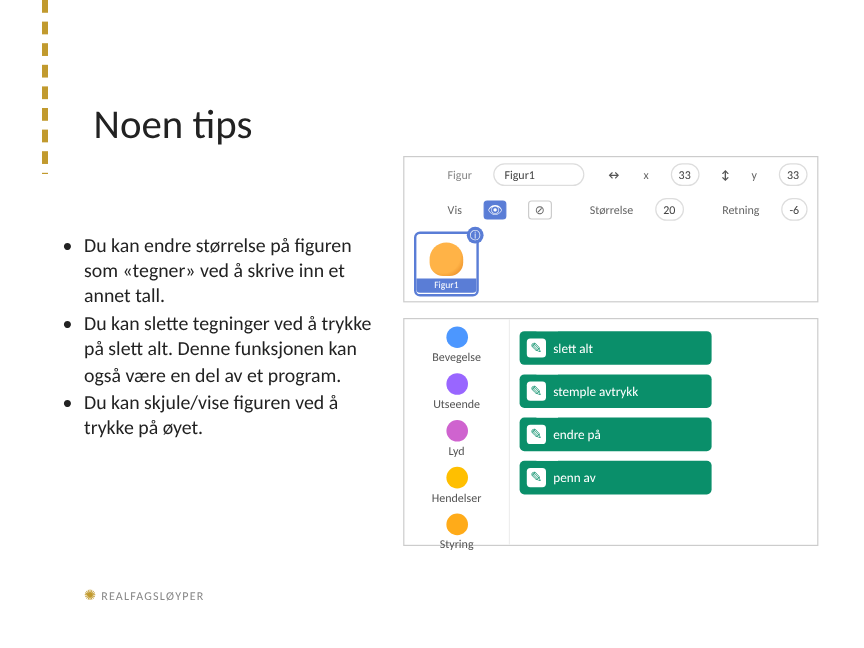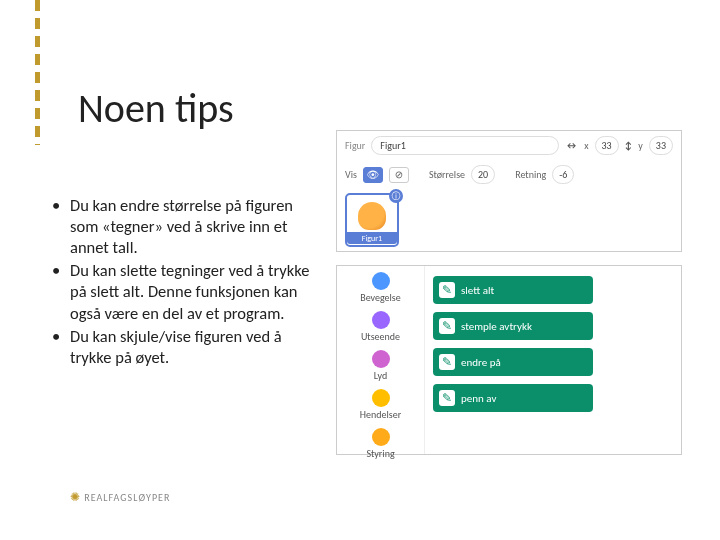--- a/index.html
+++ b/index.html
@@ -14,21 +14,21 @@
     position: absolute;
     left: 35px; top: 0;
     width: 5px; height: 145px;
     background-image: linear-gradient(to bottom, #c19a2e 60%, transparent 0%);
     background-size: 100% 18px;
     background-repeat: repeat-y;
   }
   .title {
     position: absolute;
     left: 78px; top: 84px;
-    font-size: 40px;
+    font-size: 34px;
     color: #222;
     font-weight: 400;
   }
   .bullets {
     position: absolute;
     left: 50px; top: 195px;
     width: 260px;
     list-style: none;
   }
   .bullets li {
@@ -60,22 +60,23 @@
     left: 336px; top: 130px;
     width: 346px; height: 122px;
     border: 1px solid #ccc;
     background: #fff;
     font-size: 10px;
     color: #666;
   }
   .sp-row {
     display: flex;
     align-items: center;
-    gap: 6px;
+    gap: 18px;
     padding: 5px 8px;
+    margin-left: 28px;
   }
   .pill {
     border: 1px solid #ddd;
     border-radius: 12px;
     padding: 2px 6px;
     display: inline-flex;
     align-items: center;
     gap: 6px;
   }
   .pill-label { color: #888; }

